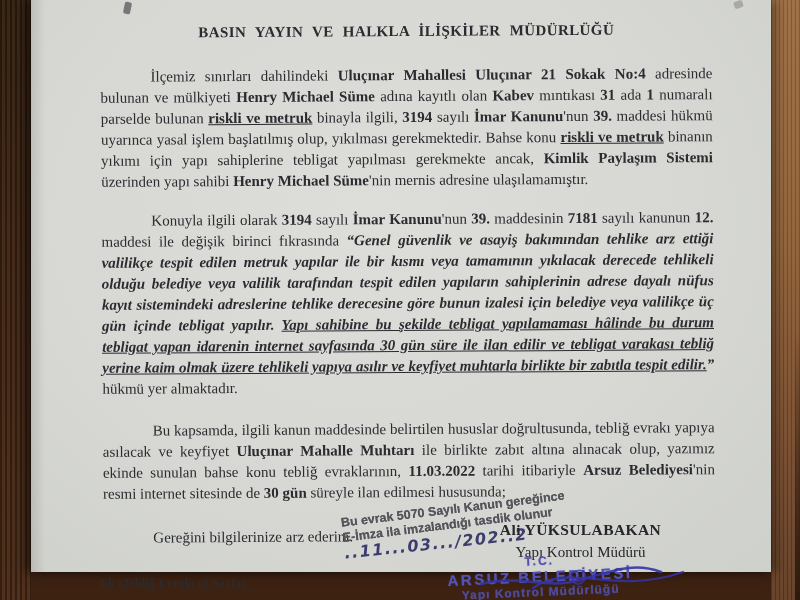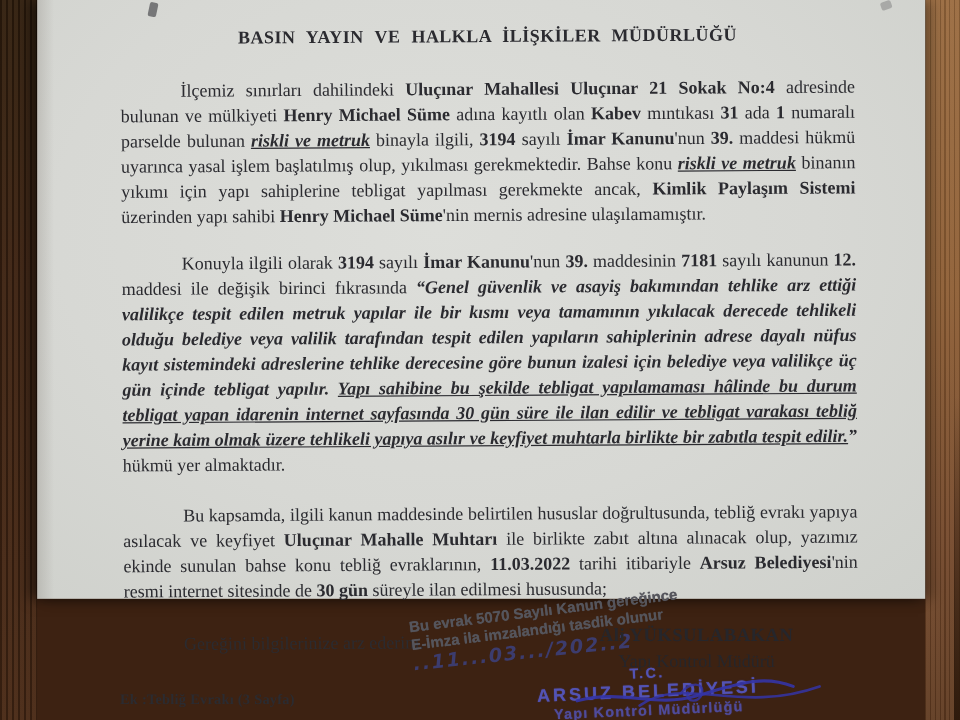--- a/index.html
+++ b/index.html
@@ -21,21 +21,21 @@
     background:
       repeating-linear-gradient(90deg, rgba(0,0,0,.15) 0 1px, rgba(255,255,255,.05) 1px 4px),
       linear-gradient(180deg,#9a6a3e 0%,#8e5e34 40%,#74482a 75%,#5f3a20 100%);
   }
   .wood-right::after{
     content:"";position:absolute;right:0;top:55%;bottom:0;width:5px;
     background:linear-gradient(180deg,transparent,#2e1a0c);
   }
   
   .paper{
-    position:absolute;left:31px;top:0;width:740px;height:499px;
+    position:absolute;left:31px;top:0;width:740px;height:572px;
     background:radial-gradient(ellipse at 45% 38%, #dddeda 0%, #d7d8d4 55%, #ced0cb 100%);
     box-shadow:-6px 0 10px rgba(0,0,0,.5), 6px 0 10px rgba(0,0,0,.3);
   }
   .paper::before{ 
     content:"";position:absolute;left:0;top:0;bottom:0;width:14px;
     background:linear-gradient(90deg,rgba(90,80,70,.18),transparent);
   }
   .content{
     position:absolute;left:69px;top:0;width:612px;
     color:#2b2b30;font-size:15px;line-height:21px;
@@ -44,21 +44,21 @@
   .heading{
     margin:21px 0 0 0;text-align:center;font-weight:bold;font-size:15px;
     letter-spacing:.4px;word-spacing:5px;
   }
   .para{margin:0;text-align:justify;text-indent:50px;}
   .p1{margin-top:23px;}
   .p2{margin-top:18px;}
   .p3{margin-top:21px;}
   .closing{margin-top:23px;text-align:left;}
   .r-b{font-weight:bold;}
-  .r-bu{font-weight:bold;text-decoration:underline;font-style:italic;}
+  .r-bu{font-weight:bold;text-decoration:underline;}
   .r-bi{font-weight:bold;font-style:italic;}
   .r-biu{font-weight:bold;font-style:italic;text-decoration:underline;}
   
   .esign-note{
     position:absolute;left:341px;top:500px;width:260px;
     transform:rotate(-7deg);
     font-family:"Liberation Sans",sans-serif;font-weight:bold;
     font-size:12.5px;line-height:15px;color:#55555c;
     text-shadow:0 0 .6px #55555c;
   }

